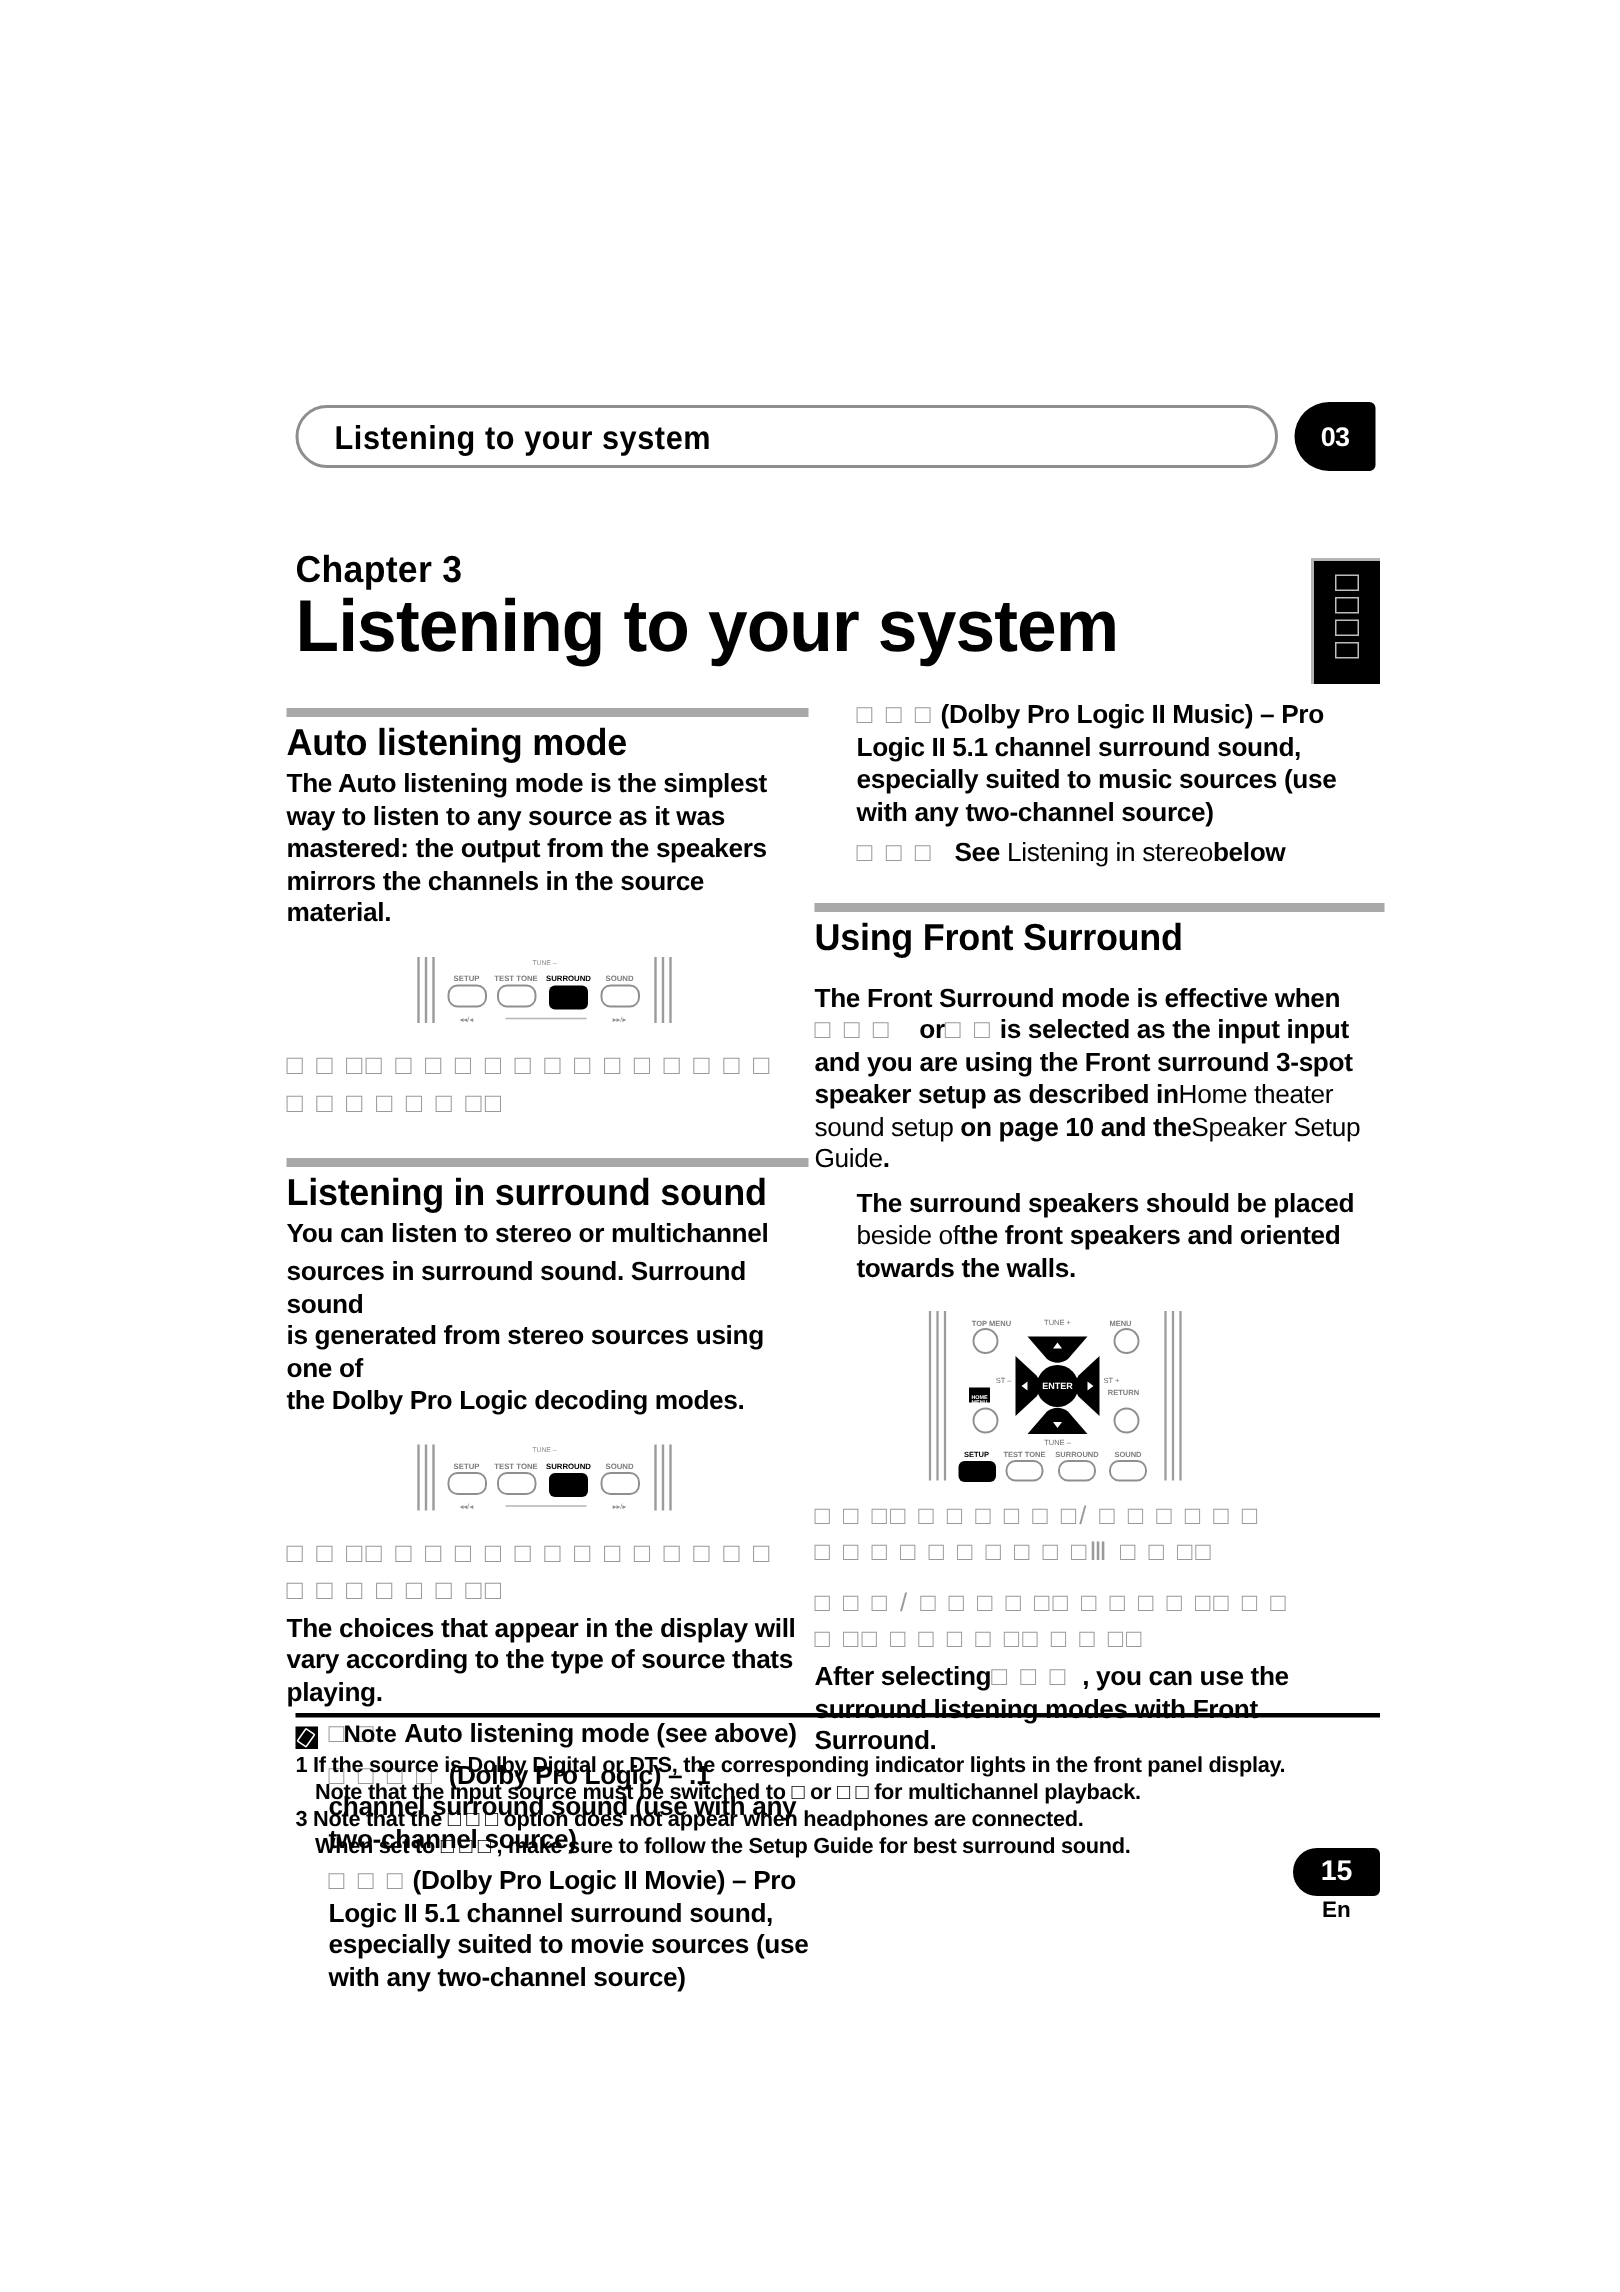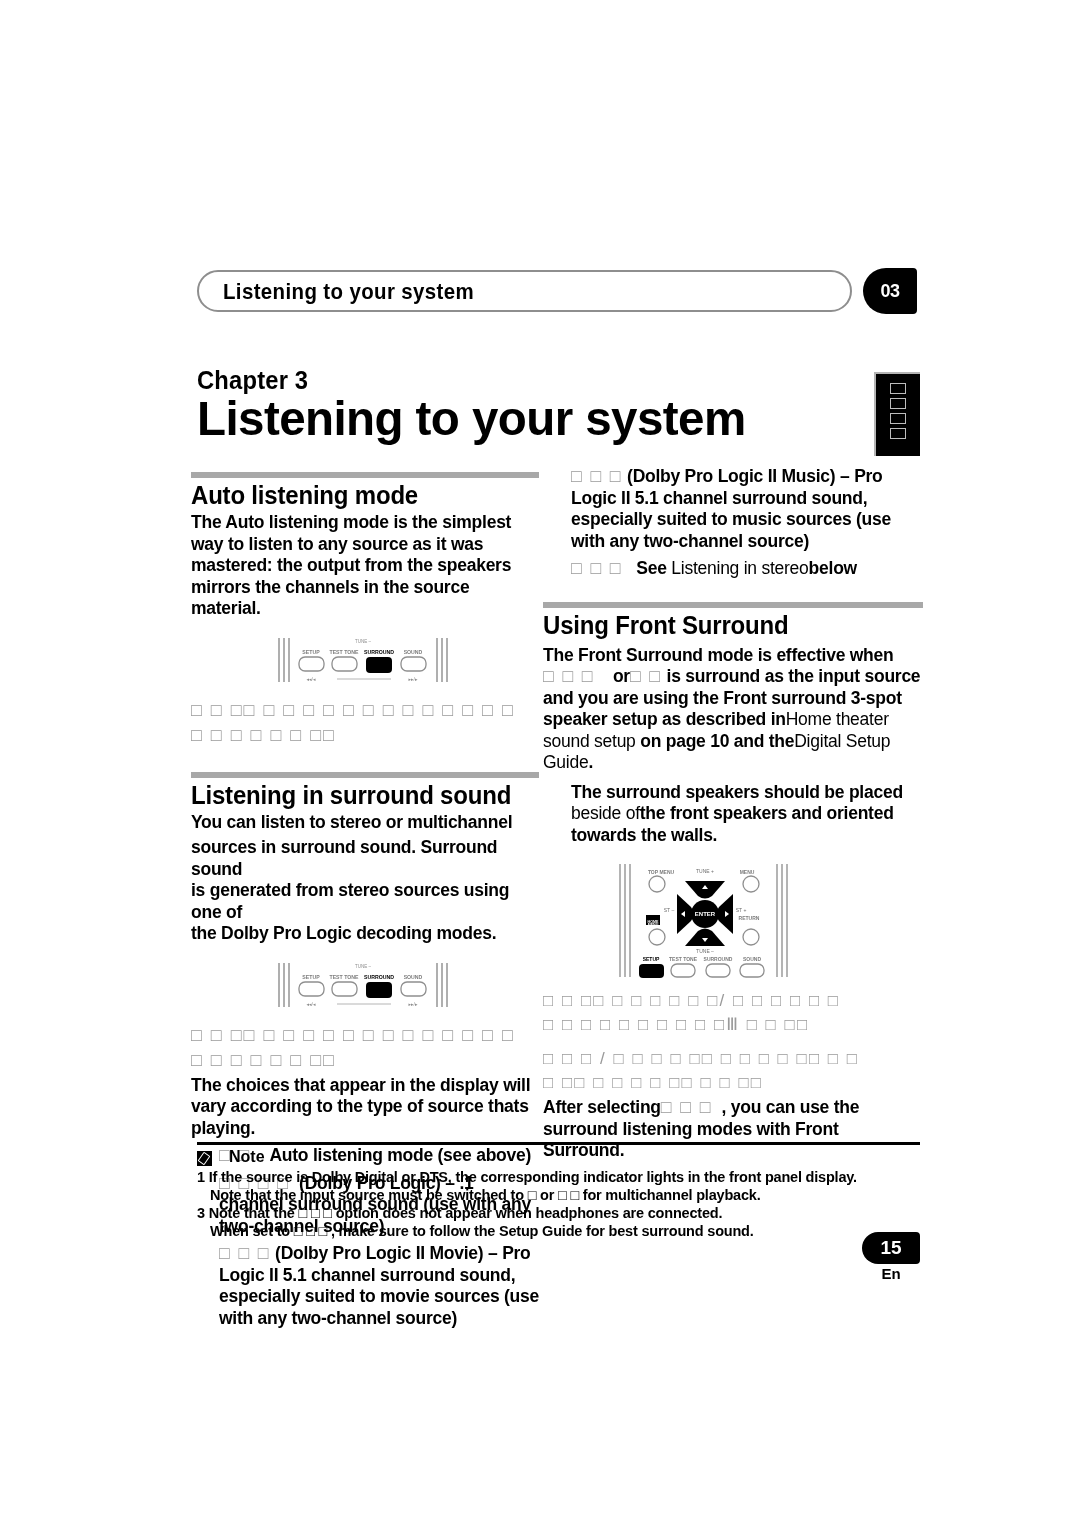--- a/index.html
+++ b/index.html
@@ -222,25 +222,25 @@
   <div class="col col-right" style="top:466px;">
 
     <p class="item"><span class="tofu">□ □ □</span>&nbsp;<span>(Dolby Pro Logic II Music) – Pro Logic II 5.1 channel surround sound, especially suited to music sources (use with any two-channel source)</span></p>
 
     <p class="item" style="margin-top:6px;"><span class="tofu">□ □ □</span>&nbsp;&nbsp;&nbsp;<span class="bold">See</span>&nbsp;<span class="reg">Listening in stereo</span><span class="bold">below</span></p>
 
     <div style="margin-top:22px;">
       <div class="rule"></div>
       <h2 class="sec">Using Front Surround</h2>
 
-      <p class="body" style="margin-top:5px;">The Front Surround mode is effective when</p>
-      <p class="body"><span class="tofu">□ □ □</span>&nbsp;&nbsp;&nbsp;&nbsp;<span>or</span><span class="tofu">□ □</span>&nbsp;<span>is surround as the input source</span></p>
+      <p class="body" style="margin-top:15px;">The Front Surround mode is effective when</p>
+      <p class="body"><span class="tofu">□ □ □</span>&nbsp;&nbsp;&nbsp;&nbsp;<span>or</span><span class="tofu">□ □</span>&nbsp;<span>is selected as the input input</span></p>
       <p class="body">and you are using the Front surround 3-spot</p>
       <p class="body"><span>speaker setup as described in</span><span class="reg">Home theater</span></p>
-      <p class="body"><span class="reg">sound setup</span>&nbsp;<span>on page 10 and the</span><span class="reg">Digital Setup</span></p>
+      <p class="body"><span class="reg">sound setup</span>&nbsp;<span>on page 10 and the</span><span class="reg">Speaker Setup</span></p>
       <p class="body reg"><span>Guide</span><span class="bold">.</span></p>
 
       <p class="body" style="margin:8px 0 0 28px;">The surround speakers should be placed</p>
       <p class="body" style="margin-left:28px;"><span class="reg">beside of</span><span>the front speakers and oriented</span></p>
       <p class="body" style="margin-left:28px;">towards the walls.</p>
 
       <div class="remote" style="margin:12px 0 0 72px;">
         <svg width="178" height="125" viewBox="0 0 178 125">
           <g stroke="#9b9b9b" stroke-width="1.5" fill="none">
             <line x1="5" y1="6" x2="5" y2="119"></line>

